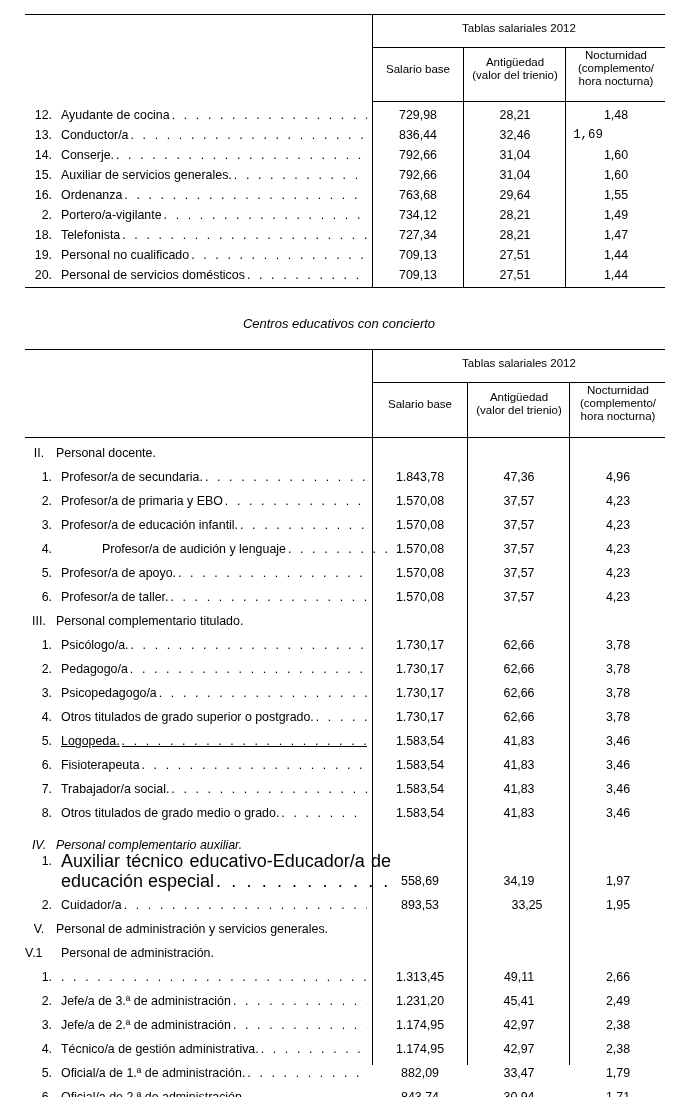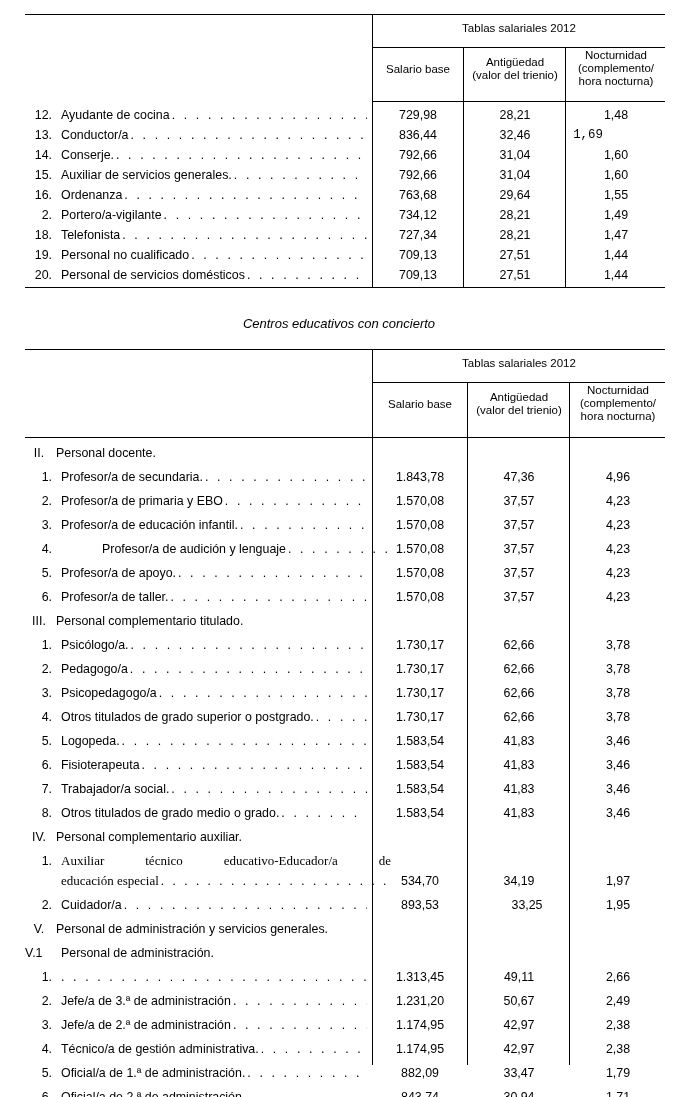--- a/index.html
+++ b/index.html
@@ -78,23 +78,22 @@
     display:inline-block;
     width:28px;
     text-align:center;
     margin-right:3px;
   }
   .sec.v1 .rn{width:28px;text-align:left;margin-right:8px;}
 
   
   .just{
     position:absolute;
-    font-size:13px;
+    font-size:18px;
     line-height:20px;
-    font-family:Liberation Serif, serif;
   }
   .just .l1{
     width:330px;
     text-align:justify;
     text-align-last:justify;
     white-space:normal;
   }
   .just .l2{
     position:relative;
     width:330px;
@@ -369,21 +368,21 @@
           <div class="leader" style="left: 36px; width: 306px;">
             <span class="txt">Otros titulados de grado superior o postgrado.</span>
             <span class="dots">. . . . . . . . . . . . . . . . . . . . . . . . . . . . . . . . . . . . . . . . . . . . . . . . . . . . . . . . . . . . . . . . . . . . . . . . . . . . . . . . . . . . . . . . . </span>
           </div>
           <div class="cellv" style="left: 348px; width: 94px;">1.730,17</div>
           <div class="cellv" style="left: 444px; width: 100px;">62,66</div>
           <div class="cellv" style="left: 546px; width: 94px;">3,78</div>
         </div>
         <div class="row t2">
           <div class="num">5.</div>
-          <div class="leader" style="left: 36px; width: 306px;">
+          <div class="leader" style="left: 36px; width: 306px; text-decoration: underline;">
             <span class="txt">Logopeda.</span>
             <span class="dots">. . . . . . . . . . . . . . . . . . . . . . . . . . . . . . . . . . . . . . . . . . . . . . . . . . . . . . . . . . . . . . . . . . . . . . . . . . . . . . . . . . . . . . . . . </span>
           </div>
           <div class="cellv" style="left: 348px; width: 94px;">1.583,54</div>
           <div class="cellv" style="left: 444px; width: 100px;">41,83</div>
           <div class="cellv" style="left: 546px; width: 94px;">3,46</div>
         </div>
         <div class="row t2">
           <div class="num">6.</div>
           <div class="leader" style="left: 36px; width: 306px;">
@@ -408,32 +407,32 @@
           <div class="num">8.</div>
           <div class="leader" style="left: 36px; width: 306px;">
             <span class="txt">Otros titulados de grado medio o grado.</span>
             <span class="dots">. . . . . . . . . . . . . . . . . . . . . . . . . . . . . . . . . . . . . . . . . . . . . . . . . . . . . . . . . . . . . . . . . . . . . . . . . . . . . . . . . . . . . . . . . </span>
           </div>
           <div class="cellv" style="left: 348px; width: 94px;">1.583,54</div>
           <div class="cellv" style="left: 444px; width: 100px;">41,83</div>
           <div class="cellv" style="left: 546px; width: 94px;">3,46</div>
         </div>
         <div class="row t2">
-          <div class="sec" style="left: 0px; top: 0px;"><span class="rn">IV.</span><span>Personal complementario auxiliar.</span></div>
+          <div class="sec" style="left: 0px; top: 8px; font-style: italic;"><span class="rn">IV.</span><span>Personal complementario auxiliar.</span></div>
         </div>
         <div class="row t2" style="height: 44px;">
           <div class="num" style="line-height: 20px; top: 2px;">1.</div>
           <div class="just" style="left: 36px; top: 2px;">
             <div class="l1">Auxiliar técnico educativo-Educador/a de</div>
             <div class="l2">
               <span class="txt">educación especial</span>
               <span class="dots">. . . . . . . . . . . . . . . . . . . . . . . . . . . . . . . . . . . . . . . . . . . . . . . . . . . . . . . . . . . . . . . . . . . . . . . . . . . . . . . . . . . . . . . . . </span>
             </div>
           </div>
-          <div class="cellv" style="left: 348px; width: 94px; top: 22px; line-height: 20px;">534,70</div>
+          <div class="cellv" style="left: 348px; width: 94px; top: 22px; line-height: 20px;">558,69</div>
           <div class="cellv" style="left: 444px; width: 100px; top: 22px; line-height: 20px;">34,19</div>
           <div class="cellv" style="left: 546px; width: 94px; top: 22px; line-height: 20px;">1,97</div>
         </div>
         <div class="row t2">
           <div class="num">2.</div>
           <div class="leader" style="left: 36px; width: 306px;">
             <span class="txt">Cuidador/a</span>
             <span class="dots">. . . . . . . . . . . . . . . . . . . . . . . . . . . . . . . . . . . . . . . . . . . . . . . . . . . . . . . . . . . . . . . . . . . . . . . . . . . . . . . . . . . . . . . . . </span>
           </div>
           <div class="cellv" style="left: 348px; width: 94px;">893,53</div>
@@ -455,21 +454,21 @@
           <div class="cellv" style="left: 444px; width: 100px;">49,11</div>
           <div class="cellv" style="left: 546px; width: 94px;">2,66</div>
         </div>
         <div class="row t2">
           <div class="num">2.</div>
           <div class="leader" style="left: 36px; width: 306px;">
             <span class="txt">Jefe/a de 3.ª de administración</span>
             <span class="dots">. . . . . . . . . . . . . . . . . . . . . . . . . . . . . . . . . . . . . . . . . . . . . . . . . . . . . . . . . . . . . . . . . . . . . . . . . . . . . . . . . . . . . . . . . </span>
           </div>
           <div class="cellv" style="left: 348px; width: 94px;">1.231,20</div>
-          <div class="cellv" style="left: 444px; width: 100px;">50,67</div>
+          <div class="cellv" style="left: 444px; width: 100px;">45,41</div>
           <div class="cellv" style="left: 546px; width: 94px;">2,49</div>
         </div>
         <div class="row t2">
           <div class="num">3.</div>
           <div class="leader" style="left: 36px; width: 306px;">
             <span class="txt">Jefe/a de 2.ª de administración</span>
             <span class="dots">. . . . . . . . . . . . . . . . . . . . . . . . . . . . . . . . . . . . . . . . . . . . . . . . . . . . . . . . . . . . . . . . . . . . . . . . . . . . . . . . . . . . . . . . . </span>
           </div>
           <div class="cellv" style="left: 348px; width: 94px;">1.174,95</div>
           <div class="cellv" style="left: 444px; width: 100px;">42,97</div>

